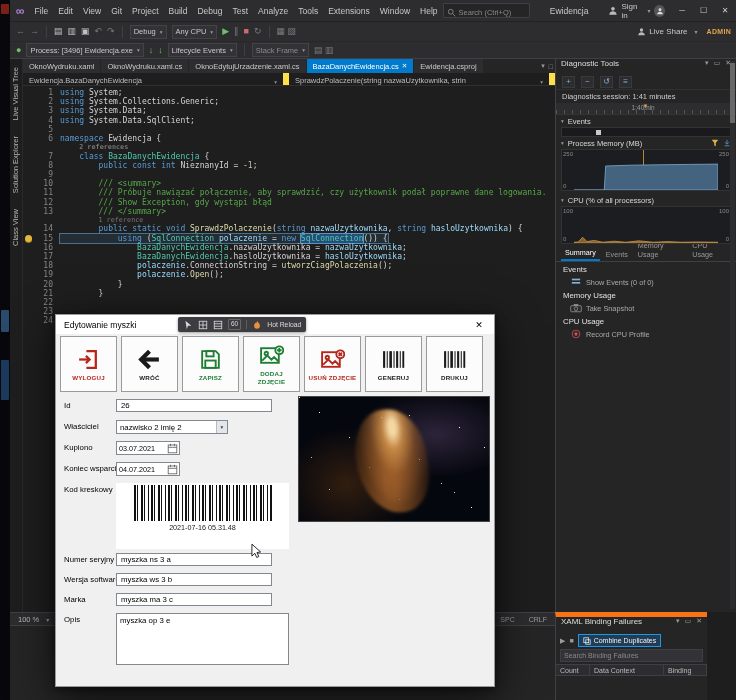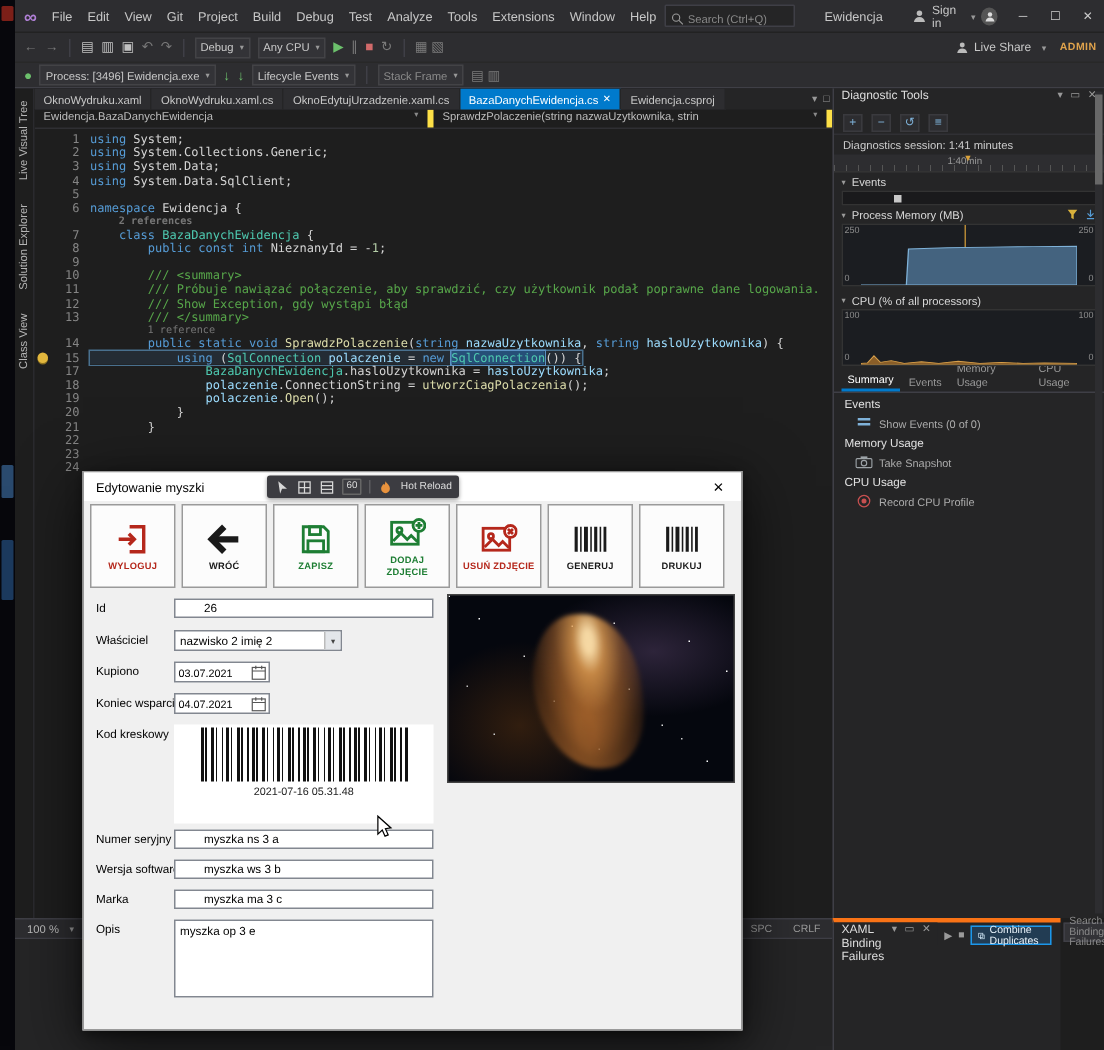--- a/index.html
+++ b/index.html
@@ -45,21 +45,21 @@
 .sidestrip{position:absolute;left:0;top:59px;width:12px;height:553px;background:#1e1e1e}
 .stab{writing-mode:vertical-rl;transform:rotate(180deg);font-size:7.5px;color:#b5b5b5;padding:8px 1px;white-space:nowrap;cursor:default}
 
 .editor{position:absolute;left:12px;top:59px;width:533px;height:553px;background:#1e1e1e;border-left:1px solid #2a2a2e;overflow:hidden}
 .etabbar{height:14px;background:#252526;display:flex;align-items:stretch;position:relative}
 .etab{display:flex;align-items:center;gap:3px;padding:0 6px;font-size:7.5px;background:#2d2d30;color:#c8c8c8;border-right:1px solid #252526;white-space:nowrap;cursor:default}
 .etab.act{background:#007acc;color:#fff}
 .ex{font-size:6.5px}
 .etabicons{position:absolute;right:2px;top:0;height:14px;display:flex;align-items:center;gap:4px;color:#999;font-size:7px}
 .crumbbar{height:13px;display:flex;border-bottom:1px solid #2f2f33;background:#1e1e1e}
-.crumb{flex:1;display:flex;align-items:flex-start;padding:0 6px;font-size:7.5px;color:#bdbdbd;gap:4px;border-right:4px solid #fde047;white-space:nowrap;overflow:hidden}
+.crumb{flex:1;display:flex;align-items:flex-end;padding:0 6px;font-size:7.5px;color:#bdbdbd;gap:4px;border-right:6px solid #fde047;white-space:nowrap;overflow:hidden}
 .crumb .car{margin-left:auto;font-size:5.5px;color:#8a8a8a}
 .codewrap{position:relative;padding-top:2px;font-family:"DejaVu Sans Mono",monospace;font-size:8px;line-height:9.2px}
 .cl{display:flex;height:9.2px}
 .gut{width:10px;flex:none;display:flex;justify-content:center}
 .bulb{width:7px;height:7px;border-radius:50%;background:#e2b73d;margin-top:1px;box-shadow:0 1px 0 #8a7020}
 .num{width:20px;flex:none;text-align:right;margin-right:7px;color:#858585}
 .ct{white-space:pre}
 .ct.hl{background:rgba(56,87,118,.25);box-shadow:0 0 0 1px #49708e}
 .lens{height:8.5px;font-size:6.8px;color:#767676;font-family:"DejaVu Sans Mono",monospace;line-height:8.5px}
 .tk-k{color:#569cd6}.tk-t{color:#4ec9b0}.tk-c{color:#57a64a}
@@ -97,21 +97,21 @@
 .dtabs{height:15px;display:flex;align-items:flex-end;gap:2px;padding:0 5px;border-bottom:1px solid #3f3f46}
 .dtab{font-size:7.2px;color:#999;padding:2px 4px;cursor:default}
 .dtab.act{color:#fff;border-bottom:2px solid #007acc}
 .sumh{height:14px;display:flex;align-items:center;padding:0 7px;font-size:7.8px;color:#e0e0e0}
 .sumi{height:12px;display:flex;align-items:center;gap:4px;padding:0 7px 0 14px;font-size:7.3px;color:#aaa}
 .sico{width:12px;height:10px;display:flex}
 .sico svg{width:100%;height:100%}
 .dscroll{position:absolute;right:1px;top:2px;width:5px;height:548px;background:#2d2d30}
 .dthumb{position:absolute;left:0;top:2px;width:5px;height:60px;background:#686868}
 
-.bind{position:absolute;left:545px;top:612px;width:152px;height:88px;background:#252526;border-left:1px solid #3f3f46;border-top:3px solid #f97316;display:flex;flex-direction:row}
+.bind{position:absolute;left:545px;top:612px;width:152px;height:88px;background:#252526;border-left:1px solid #3f3f46;border-top:5px solid #f97316;display:flex;flex-direction:column}
 .btoolbar{height:17px;display:flex;align-items:center;gap:4px;padding:0 4px}
 .bico{font-size:7px;color:#9a9a9a}
 .combinebtn{height:13px;display:flex;align-items:center;gap:3px;padding:0 4px;font-size:7px;color:#e8f2fa;background:rgba(28,121,202,.28);border:1px solid #1c97ea}
 .combinebtn svg{width:8px;height:8px}
 .bsearch{height:13px;margin:0 4px;background:#333337;border:1px solid #3f3f46;display:flex;align-items:center;padding:0 3px;font-size:7px;color:#8a8a8a}
 .bcols{height:12px;display:flex;background:#2d2d30;border-top:1px solid #3f3f46;border-bottom:1px solid #3f3f46;margin-top:2px}
 .bcol{font-size:7px;color:#bbb;display:flex;align-items:center;padding:0 4px;border-right:1px solid #3f3f46;white-space:nowrap}
 .bcol.c0{width:34px}.bcol.c1{width:74px}.bcol.c2{flex:1}
 .bbody{flex:1;background:#252526}
 
@@ -131,21 +131,21 @@
 .dbic{width:25px;height:25px;display:flex}
 .dbic svg{width:100%;height:100%}
 .dbl{font-size:6.2px;font-weight:bold;text-align:center;line-height:1.15;letter-spacing:.2px}
 .dform{position:absolute;left:0;top:84px;width:240px}
 .frow{position: relative;height:21px}
 .dform>.frow.barcode{height:70px}
 .dform>.frow.textarea{height:56px}
 .dform>.frow:nth-child(n+6):not(.textarea){height:20px}
 .flab{position:absolute;left:8px;top:2px;font-size:7.8px;color:#000;white-space:nowrap}
 .fc{position:absolute;left:60px;top:0;background:#fff;border:1px solid #828790;font-size:7.8px;color:#000;display:flex;align-items:center;overflow:hidden}
-.fc.ftext{width:173px;height:13px;padding-left:19px}
+.fc.ftext{width:156px;height:13px;padding-left:4px}
 .fc.fsel{width:112px;height:14px;padding-left:3px;justify-content:space-between}
 .fcar{width:11px;height:100%;background:#e3e6ea;border-left:1px solid #bbb;display:flex;align-items:center;justify-content:center;font-size:5.5px;color:#444}
 .fc.fdate{width:64px;height:14px;padding-left:2px;justify-content:space-between;font-size:7.2px}
 .fcalbtn{width:13px;height:12px;display:flex;align-items:center;justify-content:center}
 .fcalbtn svg{width:11px;height:11px}
 .fc.fbar{width:173px;height:66px;border:none;background:#fff;flex-direction:column;justify-content:flex-start;align-items:center}
 .bars{width:138px;height:36px;margin-top:2px;background:repeating-linear-gradient(90deg,#111 0 2px,#fff 2px 3px,#111 3px 4px,#fff 4px 7px,#111 7px 9px,#fff 9px 10px,#111 10px 11px,#fff 11px 14px,#111 14px 15px,#fff 15px 17px)}
 .bcap{font-size:7.2px;color:#222;margin-top:2px}
 .fc.farea{width:173px;height:52px;align-items:flex-start;padding:2px 3px}
 .dphoto{position:absolute;left:242px;top:81px;width:192px;height:126px;border:1px solid #444;overflow:hidden;
@@ -379,20 +379,25 @@
           </div>
           <div class="cl">
             <span class="gut">
               <span class="bulb"></span>
             </span>
             <span class="num">15</span>
             <span class="ct hl"><span class="tk-p">            </span><span class="tk-k">using </span><span class="tk-p">(</span><span class="tk-t">SqlConnection</span><span class="tk-v"> polaczenie</span><span class="tk-p"> = </span><span class="tk-k">new </span><span class="tk-t tk-sel">SqlConnection</span><span class="tk-p">()) {</span></span>
           </div>
           <div class="cl">
             <span class="gut"></span>
+            <span class="num">16</span>
+            <span class="ct"><span class="tk-p">                </span><span class="tk-t">BazaDanychEwidencja</span><span class="tk-p">.nazwaUzytkownika =</span><span class="tk-v"> nazwaUzytkownika</span><span class="tk-p">;</span></span>
+          </div>
+          <div class="cl">
+            <span class="gut"></span>
             <span class="num">17</span>
             <span class="ct"><span class="tk-p">                </span><span class="tk-t">BazaDanychEwidencja</span><span class="tk-p">.hasloUzytkownika =</span><span class="tk-v"> hasloUzytkownika</span><span class="tk-p">;</span></span>
           </div>
           <div class="cl">
             <span class="gut"></span>
             <span class="num">18</span>
             <span class="ct"><span class="tk-p">                </span><span class="tk-v">polaczenie</span><span class="tk-p">.ConnectionString = </span><span class="tk-m">utworzCiagPolaczenia</span><span class="tk-p">();</span></span>
           </div>
           <div class="cl">
             <span class="gut"></span>

